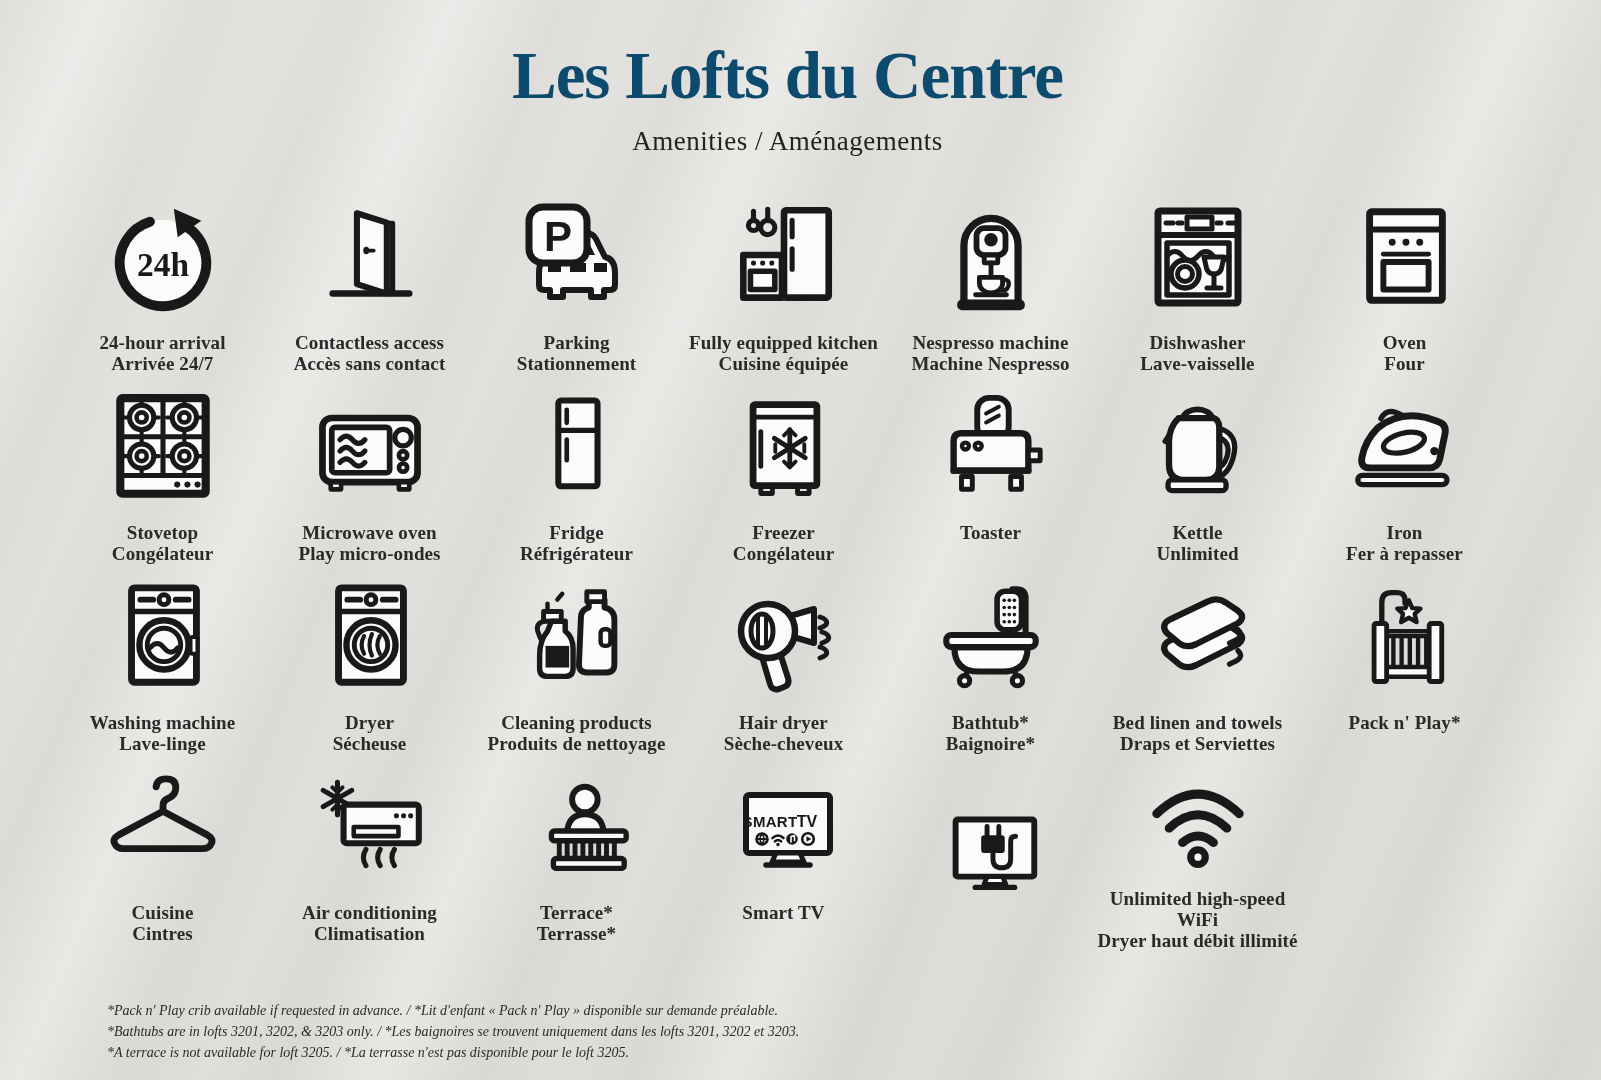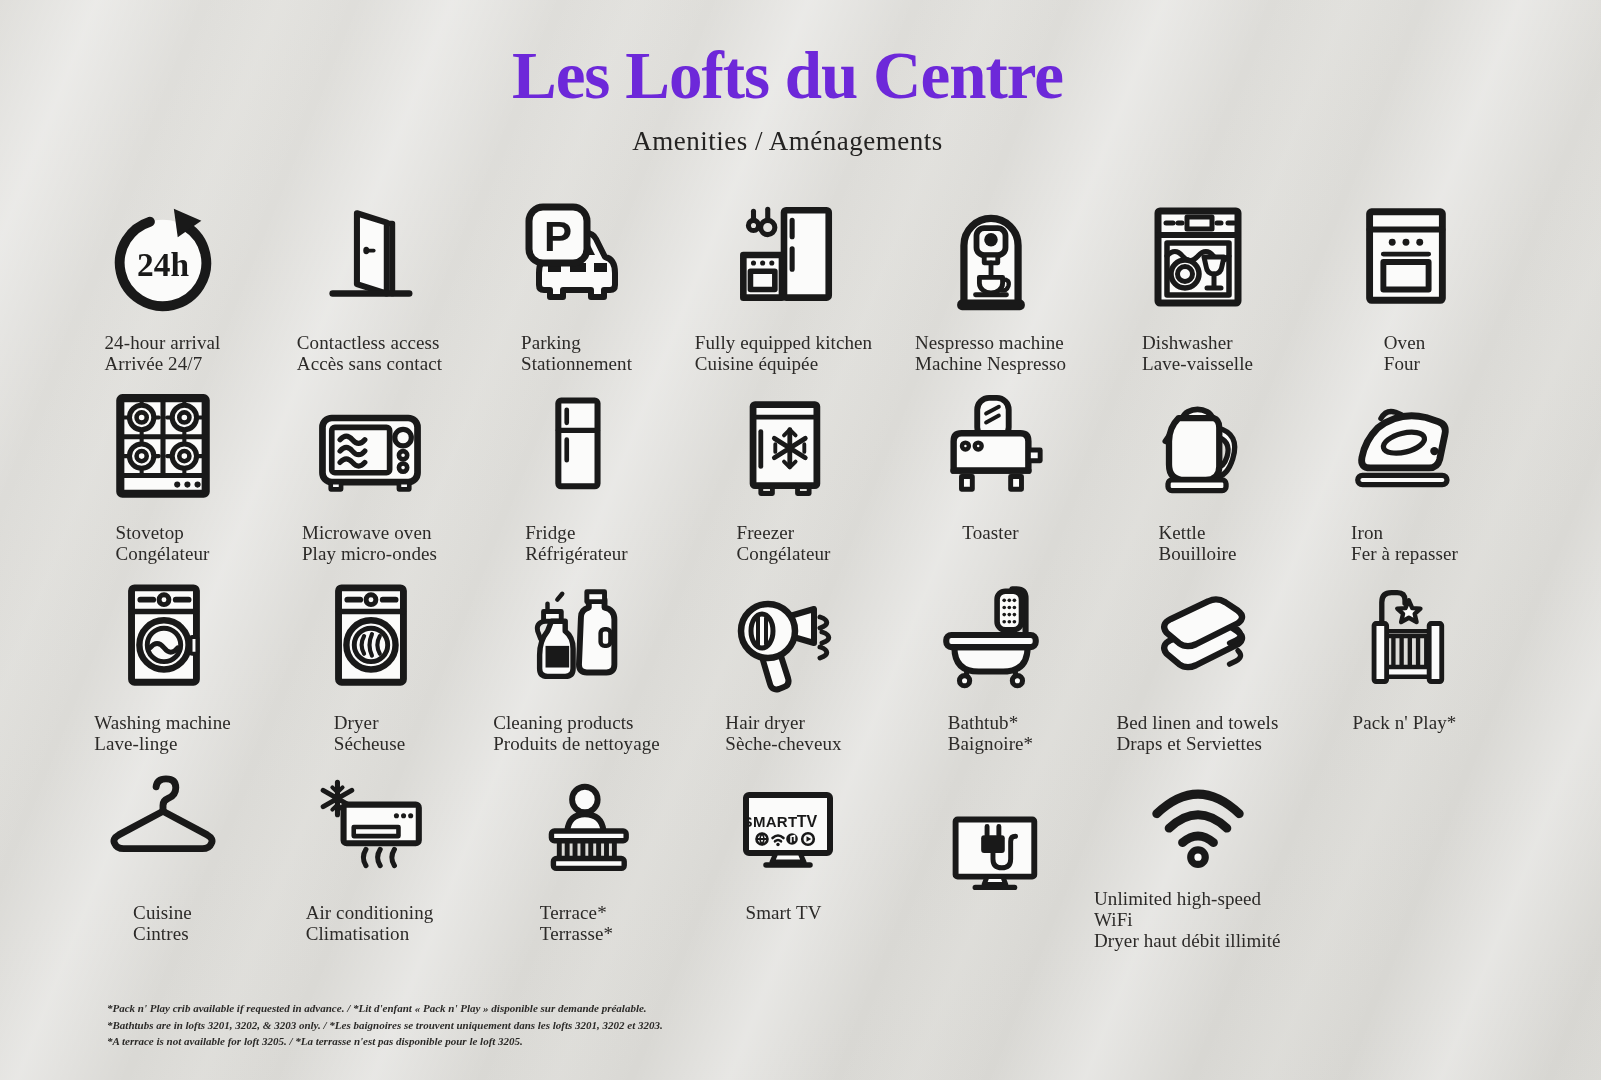--- a/index.html
+++ b/index.html
@@ -15,40 +15,40 @@
       repeating-linear-gradient(112deg,
         rgba(255,255,255,0) 0px,
         rgba(255,255,255,0.38) 90px,
         rgba(255,255,255,0) 190px,
         rgba(246,246,243,0.18) 260px,
         rgba(255,255,255,0) 330px),
       linear-gradient(160deg, rgba(255,255,255,0.10), rgba(180,180,174,0.12));
   }
   .header{position:absolute;top:40px;left:0;width:1575px;text-align:center;}
   .title{
-    font-size:67px;font-weight:bold;letter-spacing:-1px;color:#6d28d9;
+    font-size:67px;font-weight:bold;letter-spacing:-1px;color:#0c4a6e;
     line-height:1.05;
   }
   .subtitle{
     font-size:27px;font-weight:normal;color:#242322;margin-top:16px;letter-spacing:0.5px;
   }
   .amenities{
     position:absolute;left:59px;top:190px;width:1449px;
     display:grid;grid-template-columns:repeat(7,1fr);grid-auto-rows:190px;
   }
   .cell{display:flex;flex-direction:column;align-items:center;justify-content:flex-end;}
   .icon-box{flex:1;display:flex;align-items:center;justify-content:center;padding-bottom:4px;width:100%;}
   .icon-box svg{display:block;}
   .label{
-    min-height:48px;font-size:19px;font-weight:400;
+    min-height:48px;text-align:center;font-size:19px;font-weight:700;
     line-height:21px;color:#2c2a28;letter-spacing:0.1px;
   }
   .footnotes{
     position:absolute;left:107px;top:1000px;
-    font-size:11px;font-style:italic;font-weight:700;color:#2b2a28;line-height:1.5;
+    font-size:14px;font-style:italic;font-weight:400;color:#2b2a28;line-height:1.5;
   }
   text{user-select:none;}
 </style>
 </head>
 <body>
 
 <div class="bg-streaks"></div>
 
 <div class="header">
   <div class="title">Les Lofts du Centre</div>
@@ -301,21 +301,21 @@
             <path d="M80 38 q24 6 16 32 q-7 22 -22 18 l2 -9 q10 2 14 -11 q5 -17 -12 -21 z" fill="#fbfbfa" stroke-width="5.5"></path>
             <path d="M41 30 l-15 22 l13 5" fill="#fbfbfa" stroke-width="5.5"></path>
             <path d="M44 28 a16 12 0 0 1 31 0" fill="#fbfbfa" stroke-width="6"></path>
             <path d="M40 28 h36 q6 2 6 10 v40 q0 14 -14 14 h-22 q-16 0 -16 -16 v-24 q0 -14 10 -24 z" fill="#fbfbfa" stroke-width="6.5"></path>
             <rect x="29" y="92" width="60" height="11" rx="4" fill="#fbfbfa" stroke-width="5.5"></rect>
           </g>
         </svg>
       </div>
       <div class="label">
         <div>Kettle</div>
-        <div>Bouilloire</div>
+        <div>Unlimited</div>
       </div>
     </div>
     <div class="cell">
       <div class="icon-box">
         <svg viewBox="0 0 120 120" width="126" height="126">
           <g fill="none" stroke="#191919" stroke-width="6.5" stroke-linecap="round" stroke-linejoin="round">
             <path d="M37 31 q5 -9 14 -6 l5 2" stroke-width="5"></path>
             <path d="M34 40 q20 -16 46 -10 l12 4 q8 3 6 12 l-5 24 q-2 8 -10 8 h-56 q-10 0 -8 -10 q3 -16 15 -28 z" fill="#fbfbfa" stroke-width="6.5"></path>
             <ellipse cx="59" cy="54" rx="20" ry="9" transform="rotate(-14 59 54)" fill="#fbfbfa" stroke-width="5"></ellipse>
             <circle cx="88" cy="62" r="4" fill="#191919" stroke="none"></circle>

